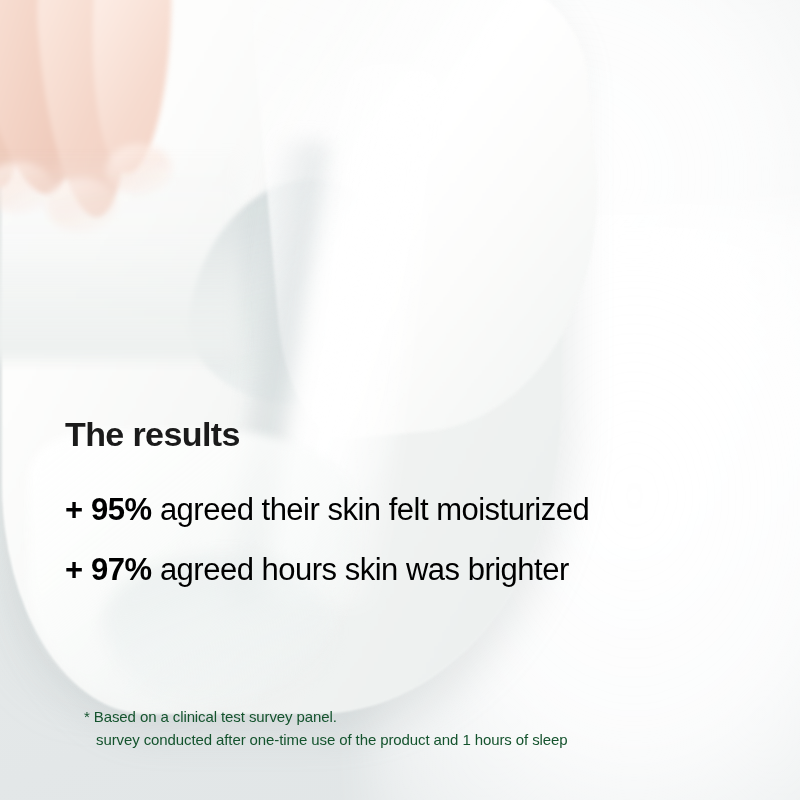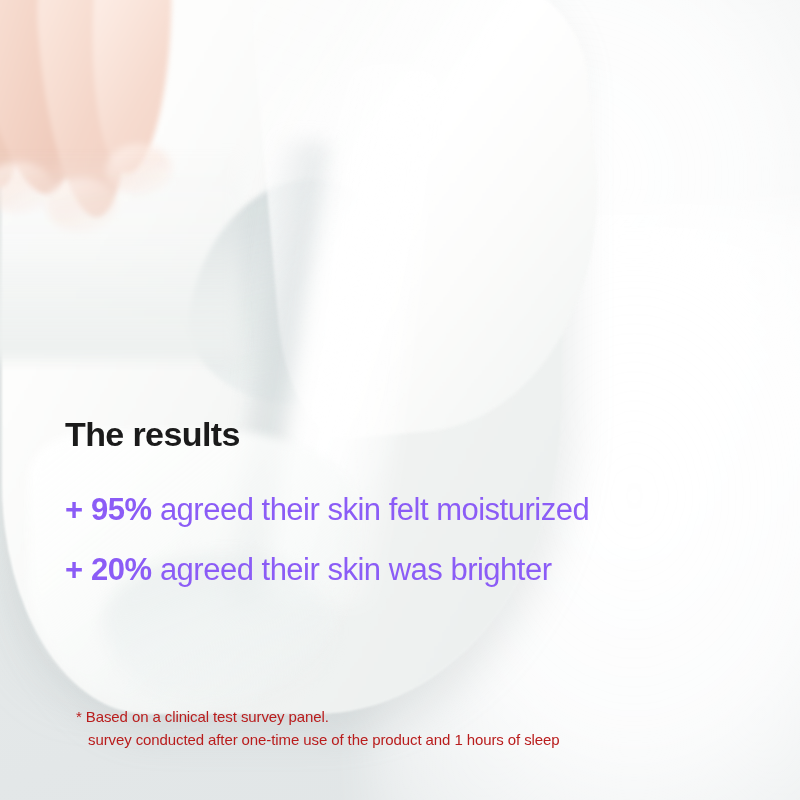--- a/index.html
+++ b/index.html
@@ -277,43 +277,43 @@
   .stats {
     position: absolute;
     left: 65px;
     top: 494px;
     width: 700px;
   }
 
   .stat-line {
     font-size: 31px;
     font-weight: 400;
-    color: #8b5cf6;
+    color: #000000;
     letter-spacing: -0.5px;
     line-height: 1.0;
     margin: 0 0 29px 0;
     white-space: nowrap;
   }
 
   .stat-line:last-child { margin-bottom: 0; }
 
   .stat-value {
     font-weight: 700;
     letter-spacing: -0.4px;
   }
 
   .stat-text {
     font-weight: 400;
   }
 
   .footnote {
     position: absolute;
-    left: 76px;
+    left: 84px;
     top: 705px;
-    color: #b91c1c;
+    color: #14532d;
     font-size: 15px;
     line-height: 1.55;
     letter-spacing: -0.1px;
   }
 
   .footnote-line-2 {
     padding-left: 12px;
   }
 </style>
 </head>
@@ -350,21 +350,21 @@
 
     <h1 class="headline">The results</h1>
 
     <div class="stats">
 
       <p class="stat-line">
         <span class="stat-value">+ 95%</span><span class="stat-text"> agreed their skin felt moisturized</span>
       </p>
 
       <p class="stat-line">
-        <span class="stat-value">+ 20%</span><span class="stat-text"> agreed their skin was brighter</span>
+        <span class="stat-value">+ 97%</span><span class="stat-text"> agreed hours skin was brighter</span>
       </p>
 
 
     </div>
 
     <div class="footnote">
       <div>* Based on a clinical test survey panel.</div>
       <div class="footnote-line-2">survey conducted after one-time use of the product and 1 hours of sleep</div>
     </div>
 

